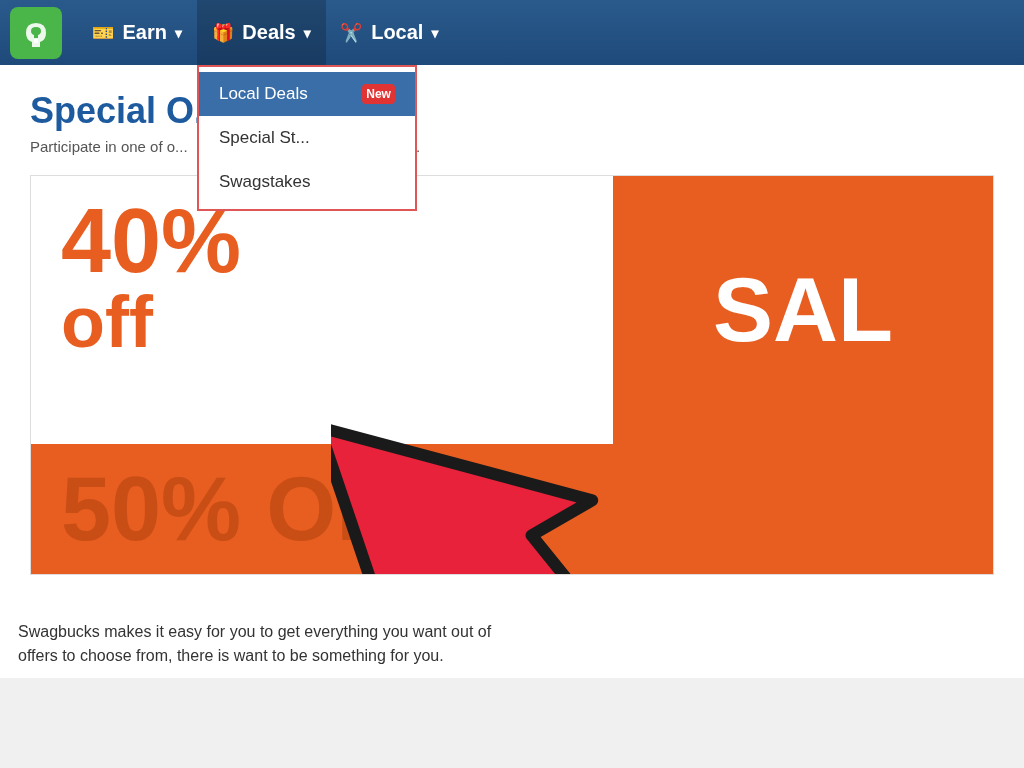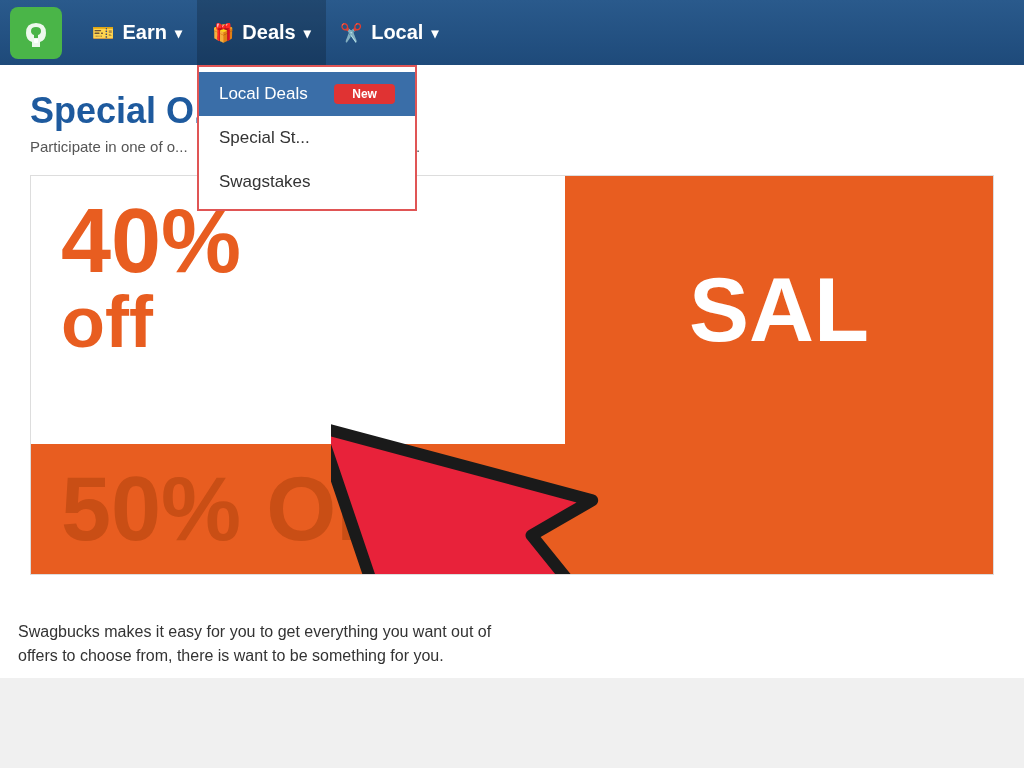--- a/index.html
+++ b/index.html
@@ -91,21 +91,21 @@
     .dropdown-item.highlighted {
       background: #3a6ea8;
       color: white;
     }
 
     .new-badge {
       background: #e03333;
       color: white;
       font-size: 12px;
       font-weight: bold;
-      padding: 3px 18px;
+      padding: 3px 4px;
       border-radius: 4px;
     }
 
     
     .page-content {
       background: white;
       padding: 25px 30px;
       position: relative;
     }
 
@@ -161,21 +161,21 @@
     }
 
     .sale-text-off {
       font-size: 72px;
       font-weight: 900;
       color: #e85d20;
       line-height: 1;
     }
 
     .sale-right {
-      width: 428px;
+      width: 380px;
       background: #e85d20;
       display: flex;
       align-items: center;
       justify-content: center;
     }
 
     .sale-right-text {
       font-size: 90px;
       font-weight: 900;
       color: white;

